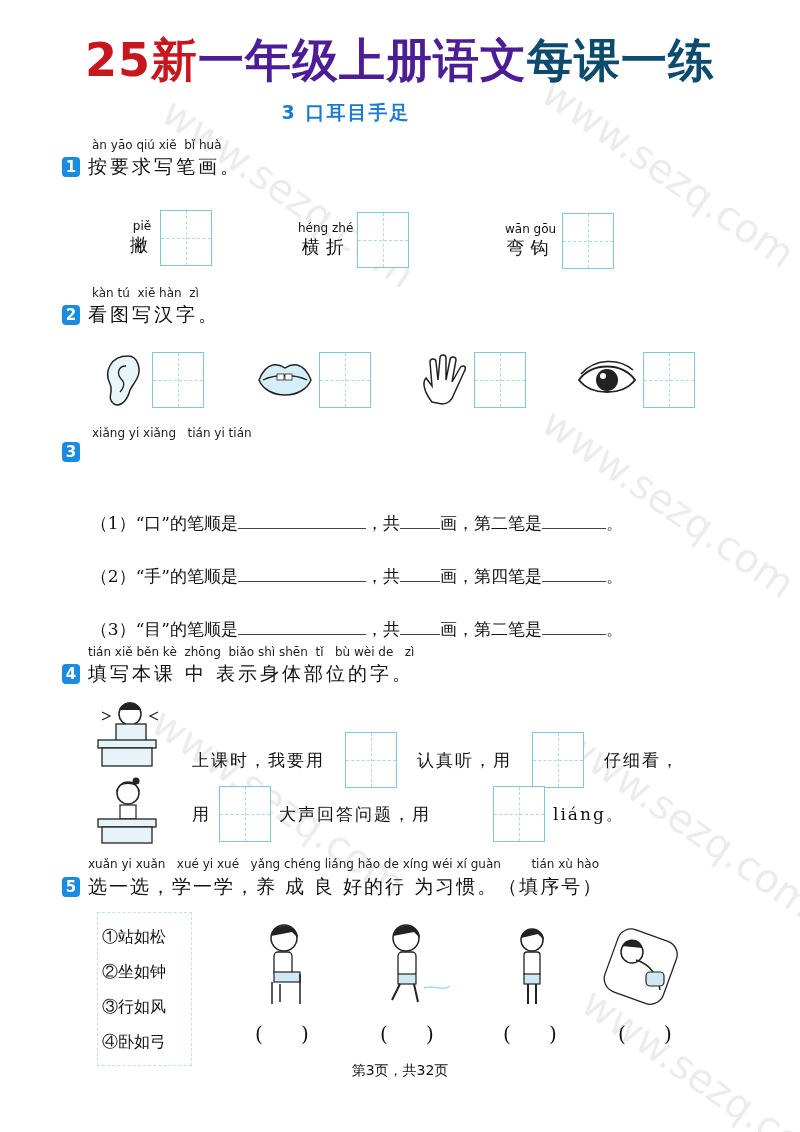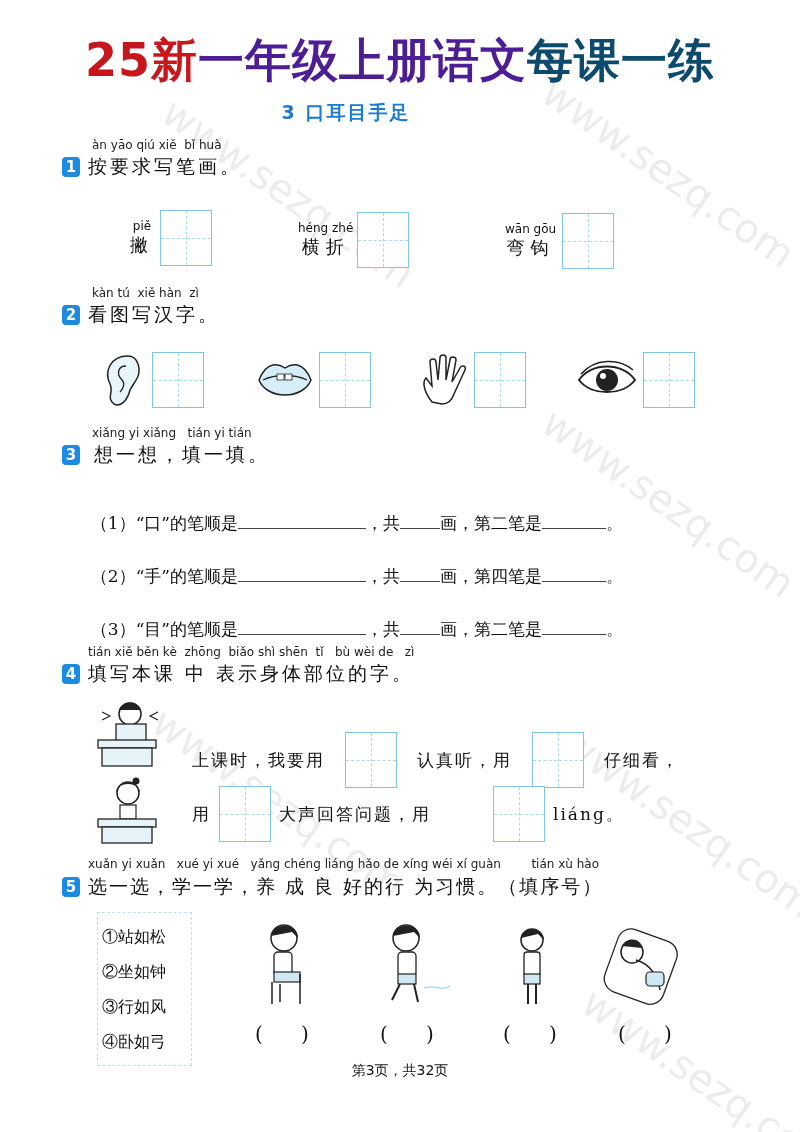--- a/index.html
+++ b/index.html
@@ -107,21 +107,20 @@
       <circle cx="32" cy="28" r="11" fill="#222"></circle>
       <circle cx="28" cy="24" r="3" fill="#fff"></circle>
       <path d="M6 22 C20 6 44 6 58 18" fill="none" stroke="#222" stroke-width="1.5"></path>
     </svg>
   <div class="grid"></div>
 </div>
 
 <div class="abs pinyin" style="left:92px;top:426px;">xiǎng yi xiǎng   tián yi tián</div>
 <div class="abs q-head" style="left:62px;top:442px;">
   <div class="badge">3</div>
-  <div class="q-text" style="margin-left:6px;">想一想，填一填。</div>
 </div>
 <div class="abs fill-line" style="left:80px;top:490px;">
   <span>（1）“口”的笔顺是</span><span class="blank" style="width:128px;"></span><span>，共</span><span class="blank" style="width:40px;"></span><span>画，第二笔是</span><span class="blank" style="width:64px;"></span><span>。</span>
 </div>
 <div class="abs fill-line" style="left:80px;top:543px;">
   <span>（2）“手”的笔顺是</span><span class="blank" style="width:128px;"></span><span>，共</span><span class="blank" style="width:40px;"></span><span>画，第四笔是</span><span class="blank" style="width:64px;"></span><span>。</span>
 </div>
 <div class="abs fill-line" style="left:80px;top:596px;">
   <span>（3）“目”的笔顺是</span><span class="blank" style="width:128px;"></span><span>，共</span><span class="blank" style="width:40px;"></span><span>画，第二笔是</span><span class="blank" style="width:64px;"></span><span>。</span>
 </div>

